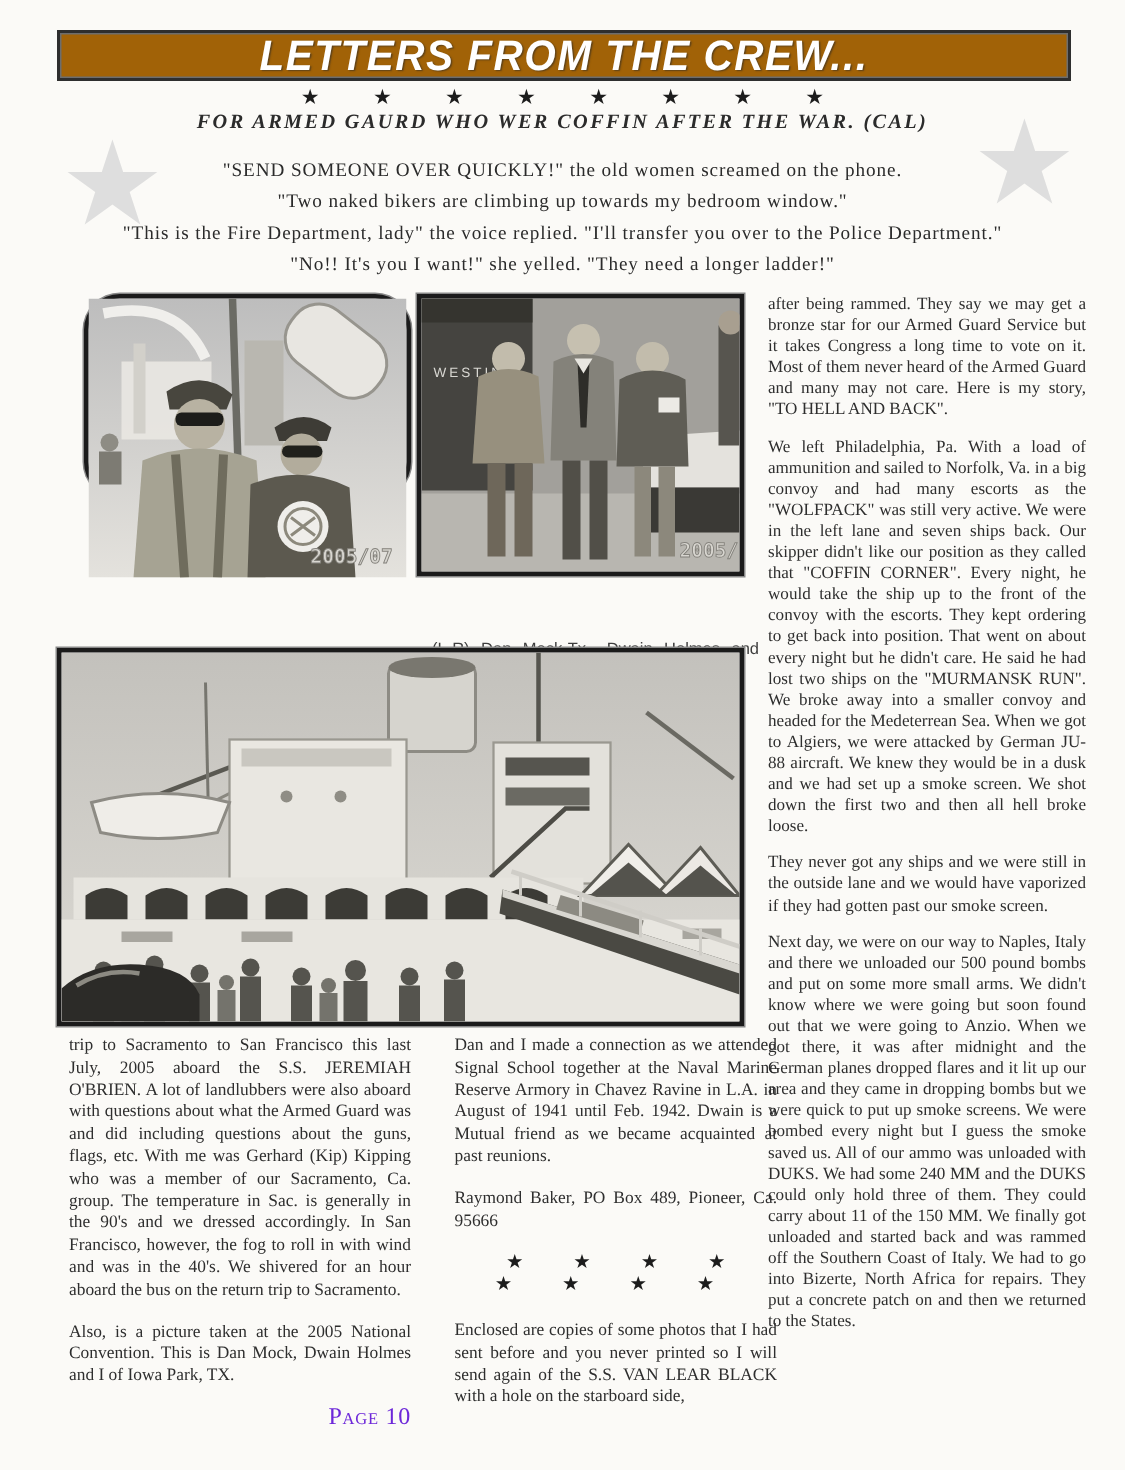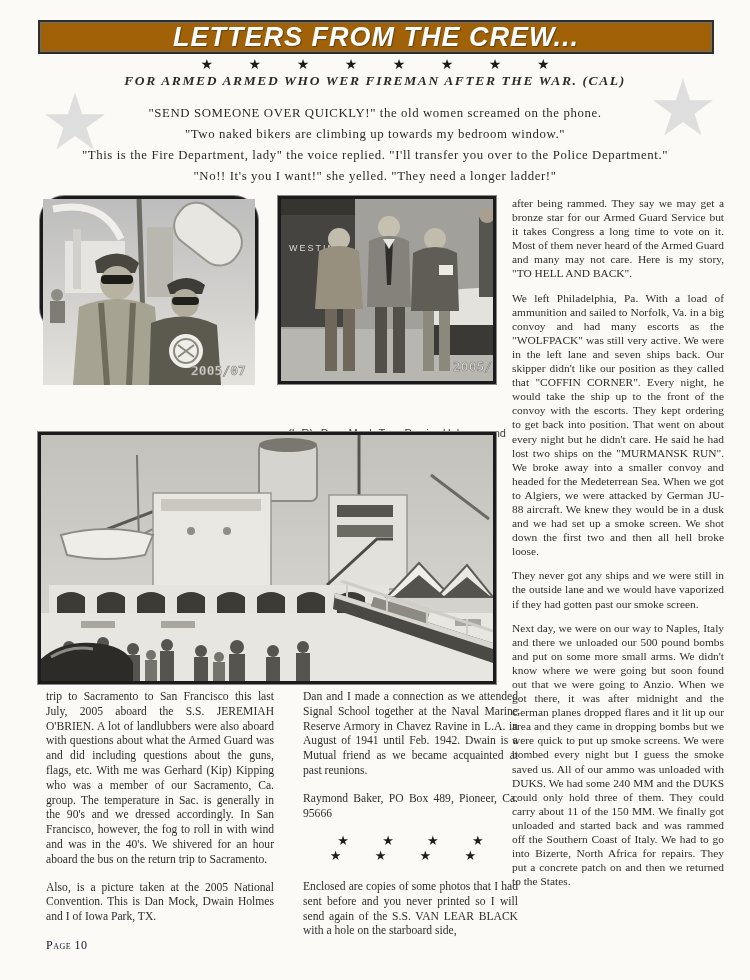--- a/index.html
+++ b/index.html
@@ -59,21 +59,21 @@
   .faint-star.right { left:648px; top:70px; }
 
   
   .photo-frame {
     position:absolute;
     border:3px solid #1b1b1b;
     box-shadow:0 0 0 1px #888;
     background:#cfcfcf;
   }
   .photo-frame svg { display:block; }
-  #photo1 { left:40px;  top:196px; width:218px; height:136px;border-radius:24px; }
+  #photo1 { left:56px;  top:196px; width:218px; height:136px;border-radius:24px; }
   #photo2 { left:278px; top:196px; width:218px; height:188px; }
   #photo3 { left:38px;  top:432px; width:458px; height:252px; }
 
   .caption {
     position:absolute;
     font-family:"Liberation Sans","DejaVu Sans",sans-serif;
     font-size:11px; line-height:15px;
     color:#3e3e3e;
     word-spacing:4px;
     text-align:justify;
@@ -96,41 +96,41 @@
 
   .mid-stars {
     text-align:center;
     font-size:13px; letter-spacing:15px; text-indent:15px;
     color:#1c1c1c;
     margin:6px 0 16px 0;
   }
   .salutation { text-align:left; }
   .page-number {
     font-variant:small-caps;
-    font-size:12px;
+    font-size:16px;
     letter-spacing:.5px;
-    color:#0f172a;
-    text-align:left;
+    color:#6d28d9;
+    text-align:right;
   }
 
   .photo-datestamp {
     font-family:"DejaVu Sans Mono","Liberation Mono",monospace;
     font-weight:bold;
   }
 </style>
 </head>
 <body>
 
 <div class="banner">
   <span class="banner-title">LETTERS FROM THE CREW...</span>
 </div>
 
 <div class="stars-row">★ ★ ★ ★ ★ ★ ★ ★</div>
 
-<div class="subtitle">FOR ARMED ARMED WHO WER FIREMAN AFTER THE WAR. (CAL)</div>
+<div class="subtitle">FOR ARMED GAURD WHO WER COFFIN AFTER THE WAR. (CAL)</div>
 
 <div class="joke">
   <div>"SEND SOMEONE OVER QUICKLY!" the old women screamed on the phone.</div>
   <div>"Two naked bikers are climbing up towards my bedroom window."</div>
   <div>"This is the Fire Department, lady" the voice replied.  "I'll transfer you over to the Police Department."</div>
   <div>"No!! It's you I want!" she yelled. "They need a longer ladder!"</div>
 </div>
 
 <div class="faint-star left">★</div>
 <div class="faint-star right">★</div>

